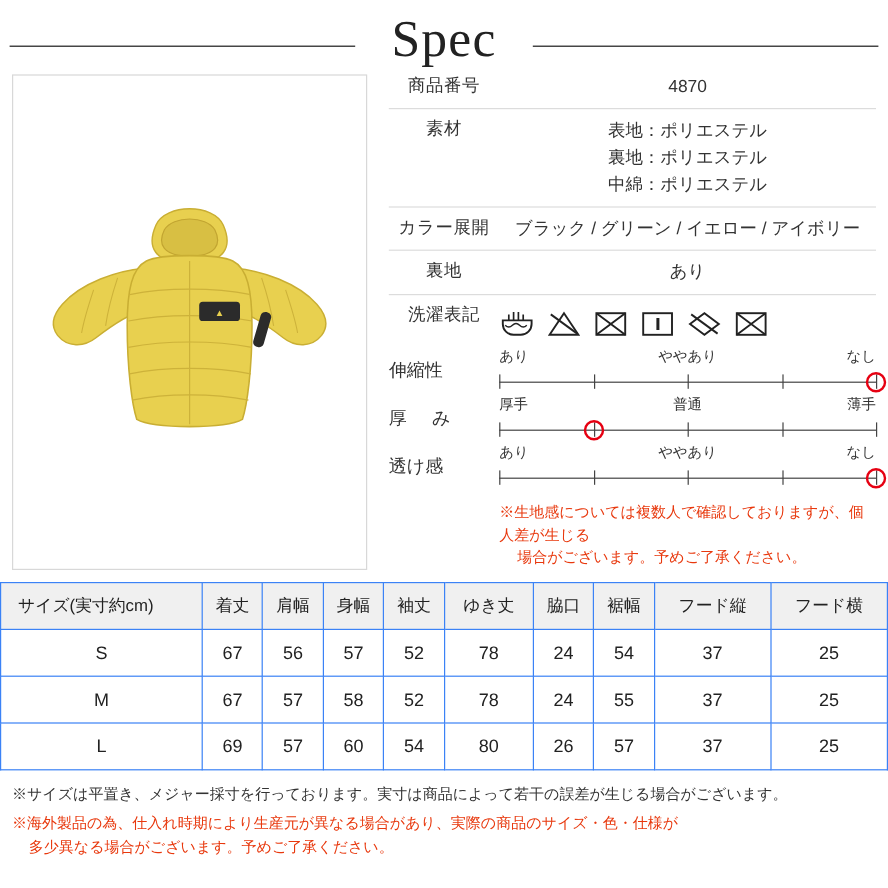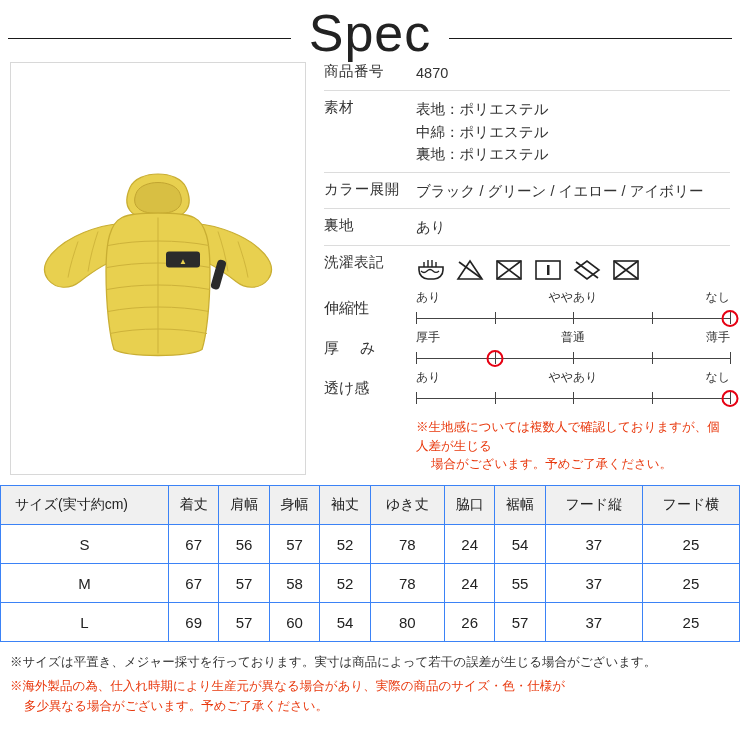--- a/index.html
+++ b/index.html
@@ -21,22 +21,22 @@
   }
   .spec-header .rule {
     position:absolute;
     top:38px;
     height:1px;
     background:#1a1a1a;
   }
   .spec-header .rule.left { left:8px; width:288px; }
   .spec-header .rule.right { right:8px; width:288px; }
   .spec-title {
-    font-family:Liberation Sans, sans-serif;
-    font-size:52px;
+    font-family:Liberation Serif, serif;
+    font-size:43px;
     letter-spacing:1px;
     line-height:1;
     position:relative;
     top:2px;
     background:#fff;
     padding:0 18px;
     z-index:2;
   }
 
   
@@ -57,20 +57,21 @@
   .spec-table {
     flex:1 1 auto;
     padding-left:18px;
     box-sizing:border-box;
     font-size:14.5px;
   }
   .row {
     display:flex;
     align-items:flex-start;
     margin-bottom:3px;
+    text-align:center;
   }
   .row .lbl {
     width:92px;
     flex:0 0 92px;
     color:#333;
     letter-spacing:0.5px;
   }
   .row .val { flex:1 1 auto; color:#333; }
   .val-line { line-height:1.55; }
   .divider {
@@ -226,22 +227,22 @@
       <div class="val">
           <div class="val-line">4870</div>
         </div>
     </div>
     <div class="divider"></div>
 
     <div class="row">
       <div class="lbl">素材</div>
       <div class="val">
         <div class="val-line">表地：ポリエステル</div>
+        <div class="val-line">裏地：ポリエステル</div>
         <div class="val-line">中綿：ポリエステル</div>
-        <div class="val-line">裏地：ポリエステル</div>
       </div>
     </div>
     <div class="divider"></div>
 
     <div class="row">
       <div class="lbl">カラー展開</div>
       <div class="val">
           <div class="val-line">ブラック / グリーン / イエロー / アイボリー</div>
         </div>
     </div>

